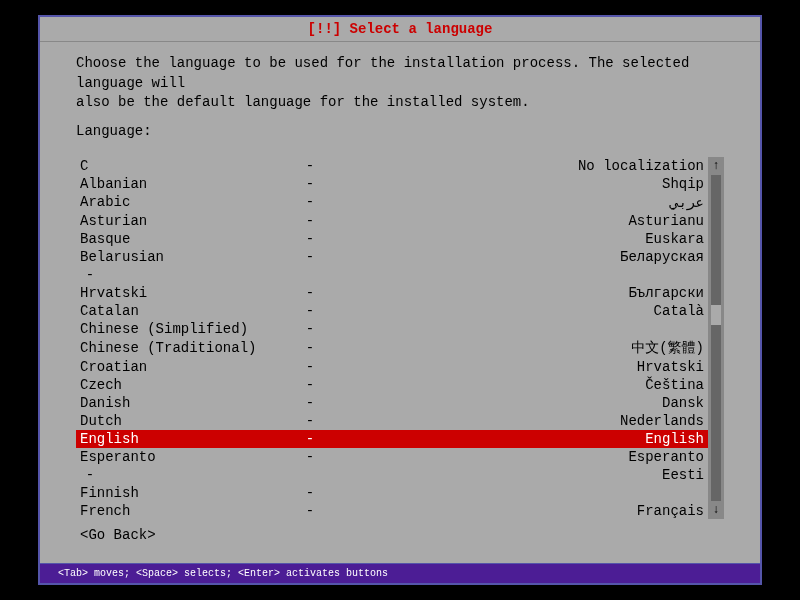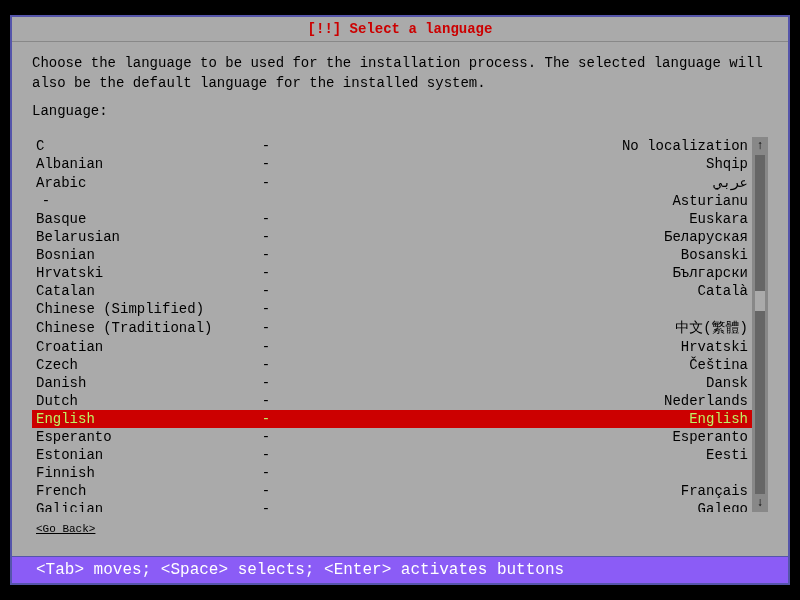--- a/index.html
+++ b/index.html
@@ -15,42 +15,42 @@
       font-family: 'Courier New', Courier, monospace;
       font-size: 14px;
       overflow: hidden;
       display: flex;
       flex-direction: column;
       align-items: center;
       justify-content: center;
     }
 
     #outer-border {
-      width: 780px;
+      width: 724px;
       height: 570px;
       border: 2px solid #5555aa;
       background: #aaaaaa;
       display: flex;
       flex-direction: column;
     }
 
     #title-bar {
       background: #aaaaaa;
       text-align: center;
       padding: 4px 0;
       color: #cc0000;
       font-weight: bold;
       border-bottom: 1px solid #888;
       flex-shrink: 0;
     }
 
     #main-content {
       flex: 1;
       background: #aaaaaa;
-      padding: 12px 20px;
+      padding: 12px 36px;
       display: flex;
       flex-direction: column;
       overflow: hidden;
     }
 
     #description {
       color: #000;
       margin-bottom: 10px;
       line-height: 1.4;
     }
@@ -77,21 +77,21 @@
       display: flex;
       align-items: center;
       padding: 1px 4px;
       color: #000;
       cursor: pointer;
       white-space: nowrap;
     }
 
     .lang-row.selected {
       background: #cc0000;
-      color: #bef264;
+      color: #ffffff;
     }
 
     .lang-name {
       width: 220px;
       flex-shrink: 0;
     }
 
     .lang-dash {
       width: 20px;
       flex-shrink: 0;
@@ -140,29 +140,28 @@
       padding: 8px 4px;
       color: #000;
     }
 
     #go-back-btn {
       color: #000;
       cursor: pointer;
       border: none;
       background: none;
       font-family: 'Courier New', Courier, monospace;
-      font-size: 11px;
-      text-decoration: underline;
+      font-size: 14px;
     }
 
     #status-bar {
-      background: #8b5cf6;
+      background: #4c1d95;
       color: #ffffff;
-      padding: 4px 24px;
-      font-size: 16px;
+      padding: 4px 18px;
+      font-size: 10px;
       flex-shrink: 0;
       border-top: 1px solid #5555aa;
     }
   </style>
 </head>
 <body>
 
 <div id="outer-border">
   <div id="title-bar">
     <span>[!!] Select a language</span>
@@ -188,37 +187,36 @@
             <span class="lang-name">Albanian</span>
             <span class="lang-dash">-</span>
             <span class="lang-native">Shqip</span>
           </div>
           <div class="lang-row">
             <span class="lang-name">Arabic</span>
             <span class="lang-dash">-</span>
             <span class="lang-native">عربي</span>
           </div>
           <div class="lang-row">
+            <span class="lang-name">Asturian</span>
             <span class="lang-dash">-</span>
             <span class="lang-native">Asturianu</span>
           </div>
           <div class="lang-row">
             <span class="lang-name">Basque</span>
             <span class="lang-dash">-</span>
             <span class="lang-native">Euskara</span>
           </div>
           <div class="lang-row">
             <span class="lang-name">Belarusian</span>
             <span class="lang-dash">-</span>
             <span class="lang-native">Беларуская</span>
           </div>
           <div class="lang-row">
-            <span class="lang-name">Bosnian</span>
-            <span class="lang-dash">-</span>
-            <span class="lang-native">Bosanski</span>
+            <span class="lang-dash">-</span>
           </div>
           <div class="lang-row">
             <span class="lang-name">Hrvatski</span>
             <span class="lang-dash">-</span>
             <span class="lang-native">Български</span>
           </div>
           <div class="lang-row">
             <span class="lang-name">Catalan</span>
             <span class="lang-dash">-</span>
             <span class="lang-native">Català</span>
@@ -256,21 +254,20 @@
             <span class="lang-name">English</span>
             <span class="lang-dash">-</span>
             <span class="lang-native">English</span>
           </div>
           <div class="lang-row">
             <span class="lang-name">Esperanto</span>
             <span class="lang-dash">-</span>
             <span class="lang-native">Esperanto</span>
           </div>
           <div class="lang-row">
-            <span class="lang-name">Estonian</span>
             <span class="lang-dash">-</span>
             <span class="lang-native">Eesti</span>
           </div>
           <div class="lang-row">
             <span class="lang-name">Finnish</span>
             <span class="lang-dash">-</span>
           </div>
           <div class="lang-row">
             <span class="lang-name">French</span>
             <span class="lang-dash">-</span>

